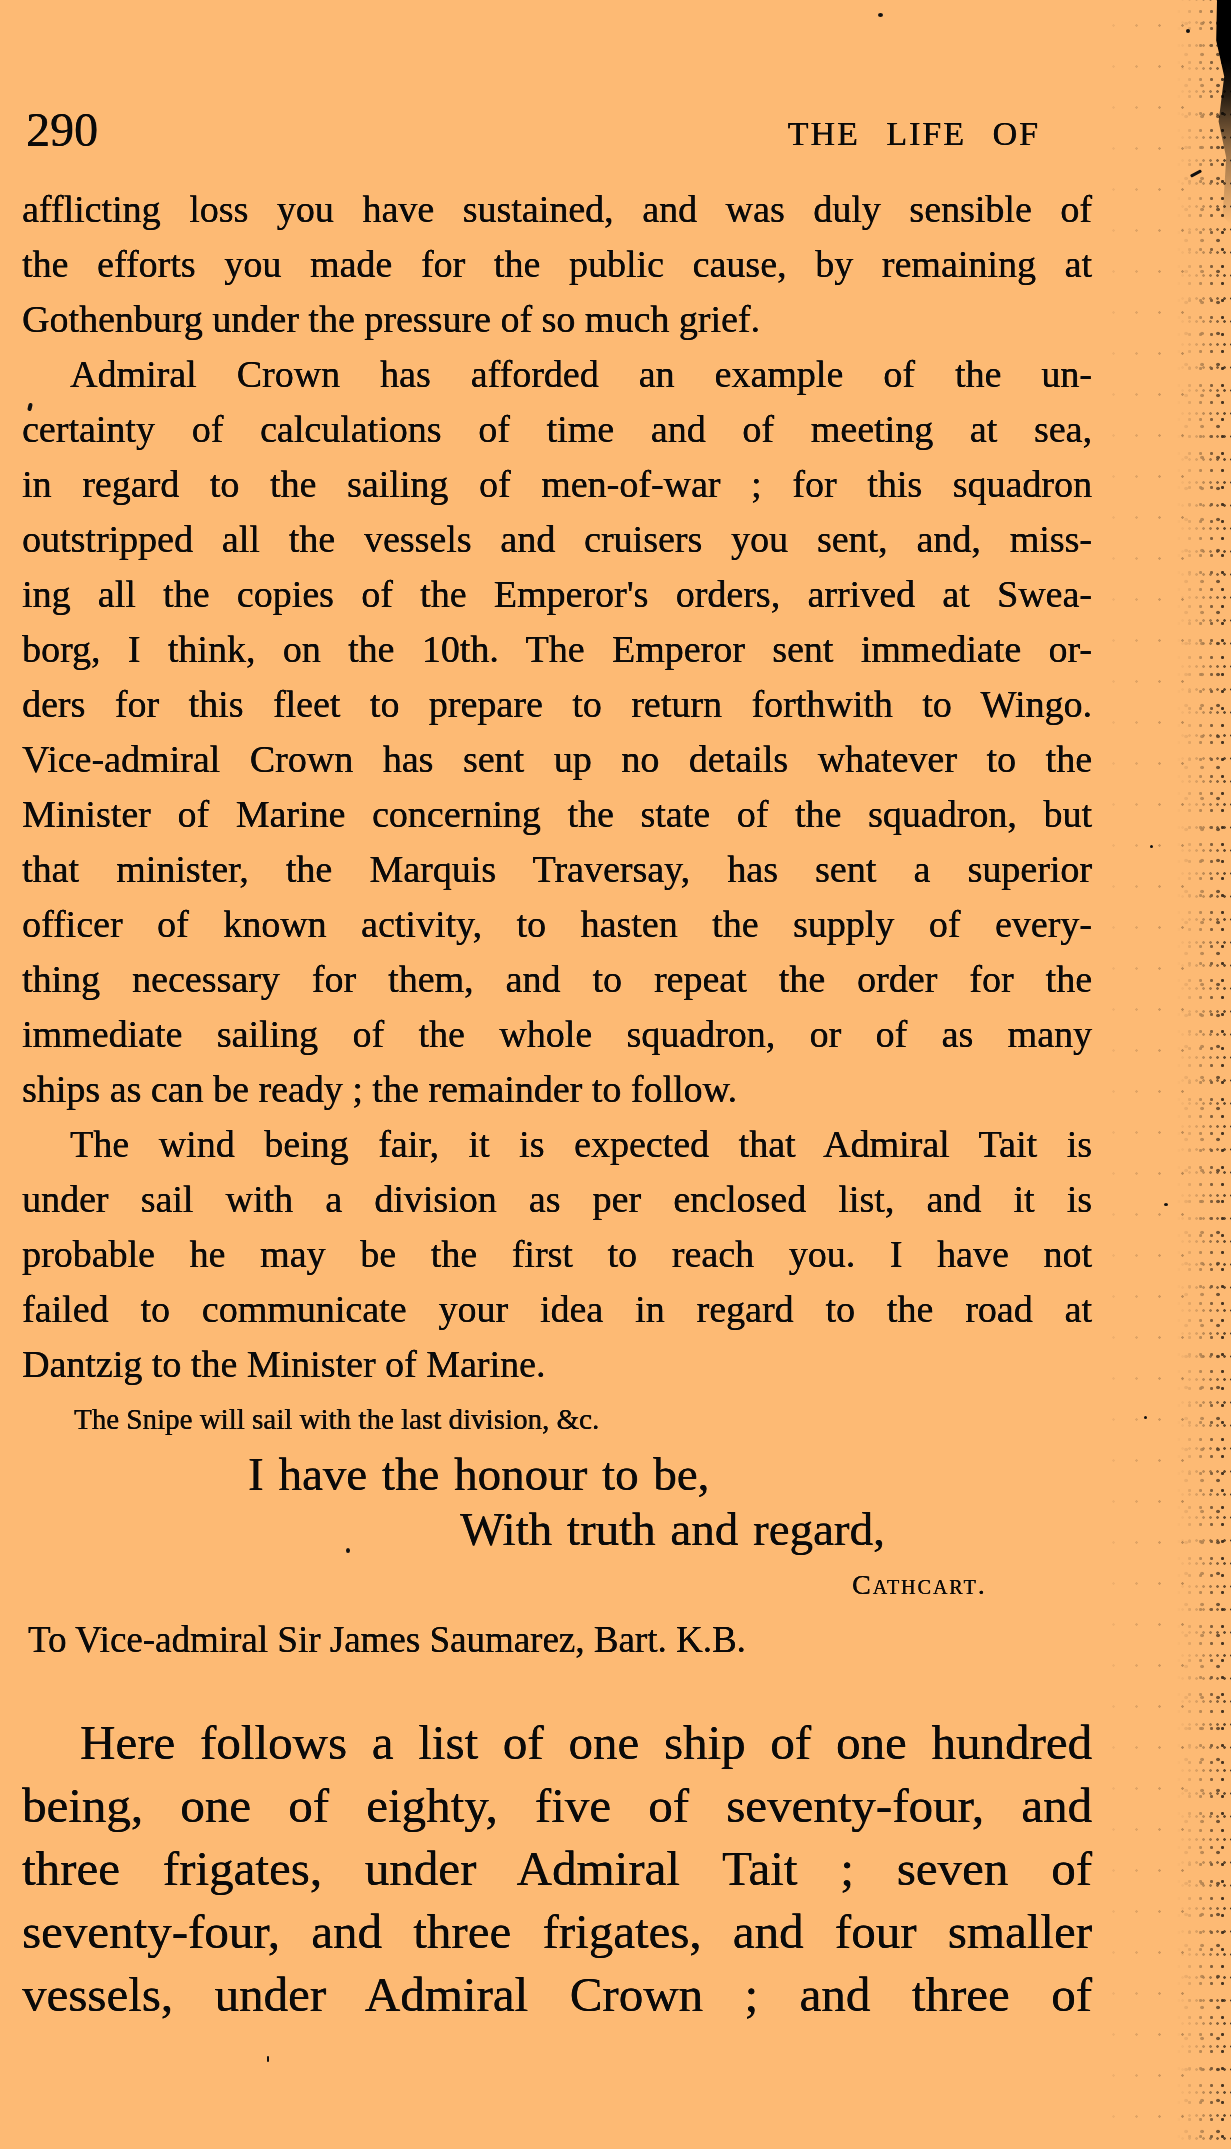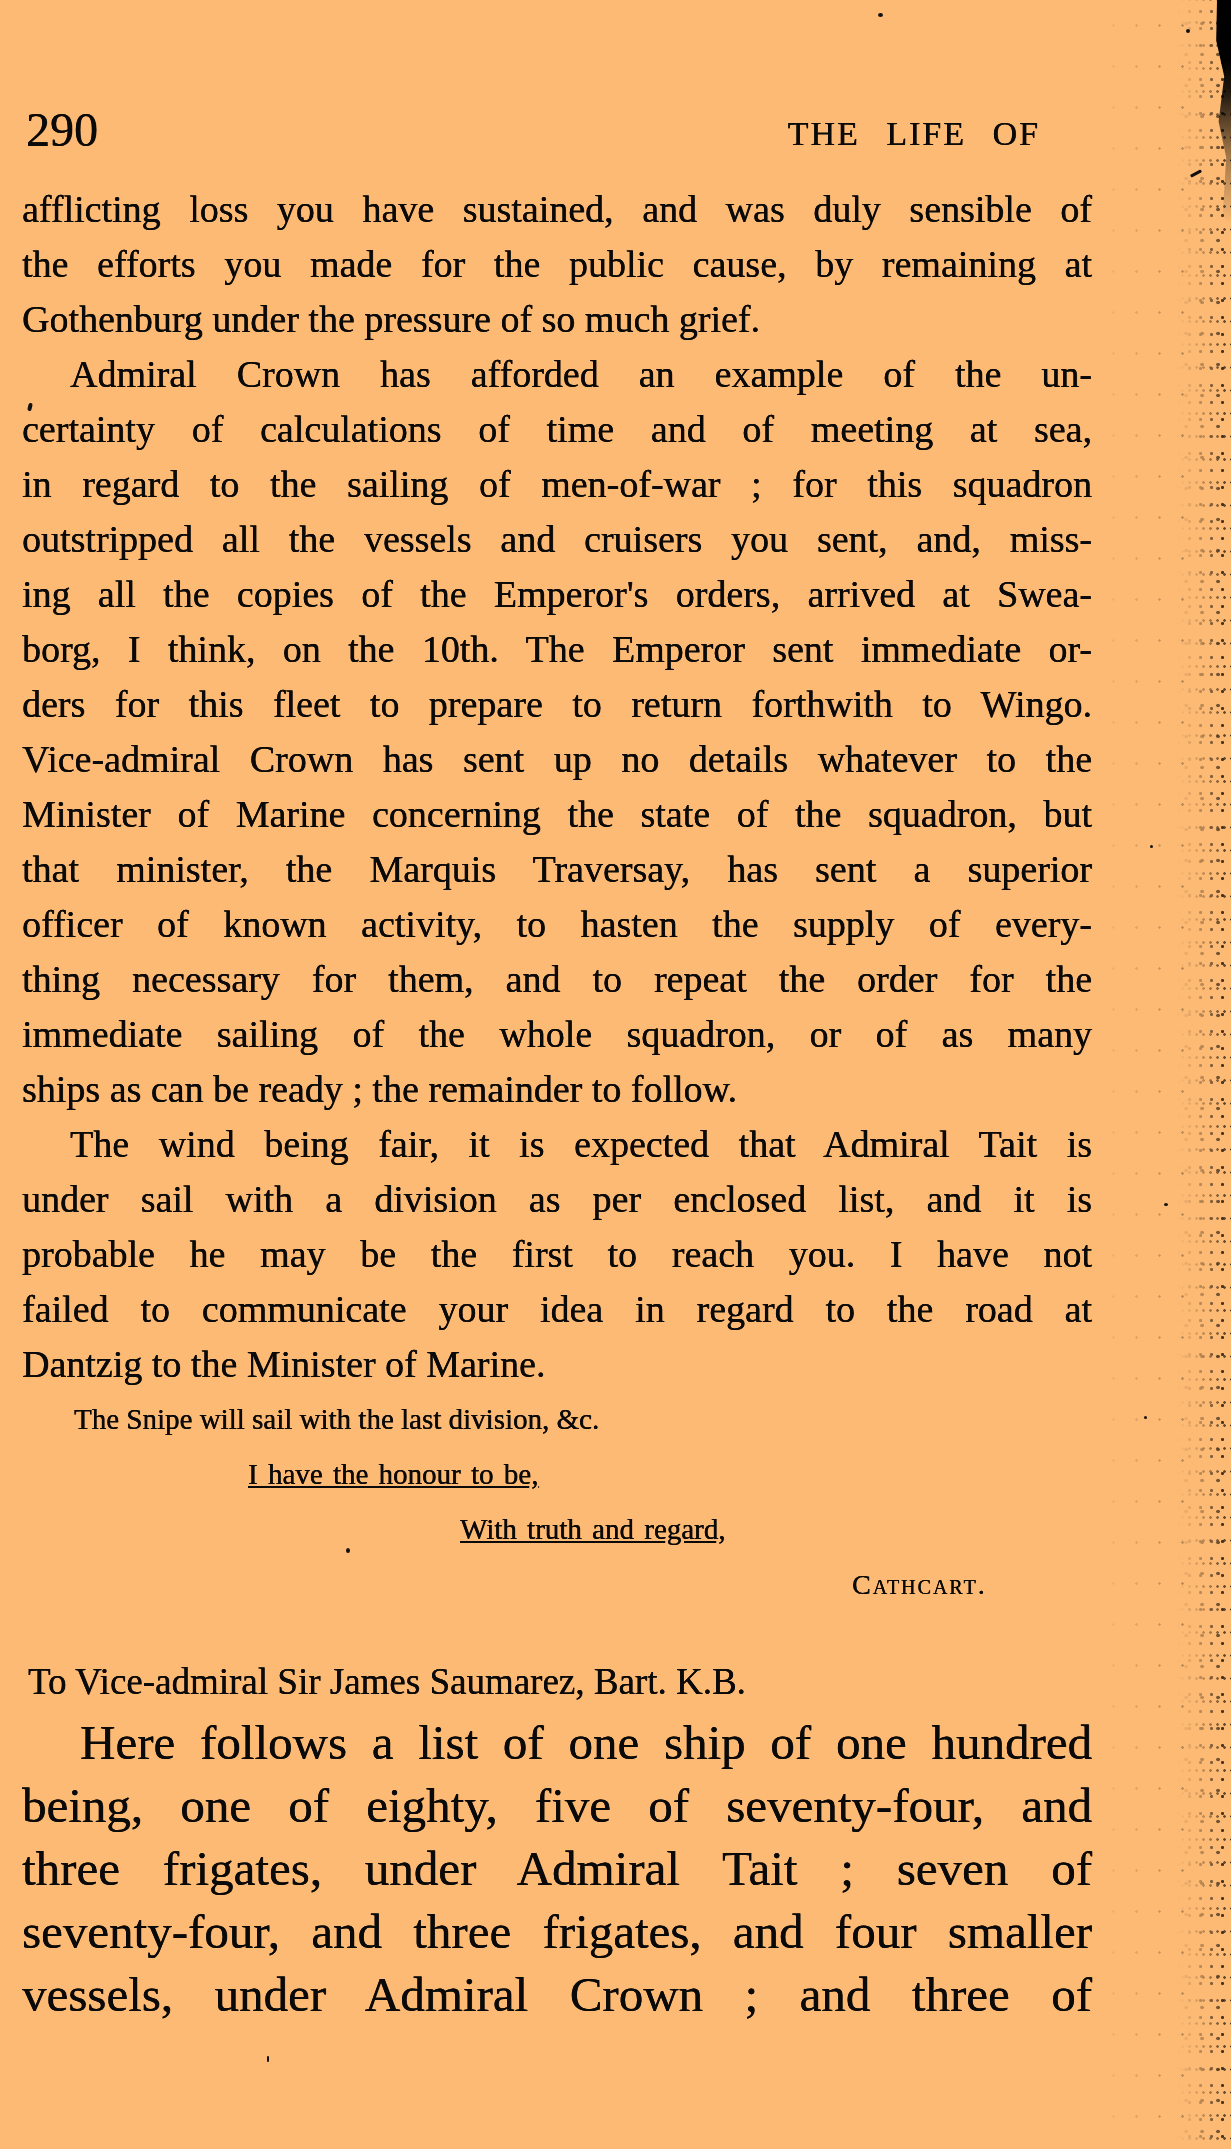--- a/index.html
+++ b/index.html
@@ -21,25 +21,25 @@
     font-size:34px;line-height:40px;letter-spacing:2px;word-spacing:16px;
   }
 
   
   .letter{position:absolute;left:22px;top:182px;width:1070px;font-size:38px;line-height:55px;}
   .ln{text-align:justify;}
   .ln.jz{text-align-last:justify;}
   .letter .ln.indent{text-indent:48px;}
 
   .snipe{font-size:29px;padding-left:52px;line-height:55px;}
-  .val{font-size:29px;word-spacing:3px;line-height:55px;text-decoration:underline;}
+  .val{font-size:47px;word-spacing:3px;line-height:55px;}
   .val1{padding-left:226px;}
   .val2{padding-left:438px;}
   .sig{font-size:28px;padding-left:830px;font-variant:small-caps;letter-spacing:2px;line-height:55px;}
-  .addr{font-size:37px;padding-left:6px;line-height:55px;margin-top:42px;}
+  .addr{font-size:37px;padding-left:6px;line-height:55px;}
 
   
   .bigpara{position:absolute;left:22px;top:1711px;width:1070px;font-size:49px;line-height:63px;}
   .bigpara .ln.indent{text-indent:58px;}
 
   
   .edge-noise{
     position:absolute;top:0;right:0;width:54px;height:2149px;
     background-image:
       radial-gradient(circle, rgba(0,0,0,.9) 0 1.2px, transparent 1.9px),

